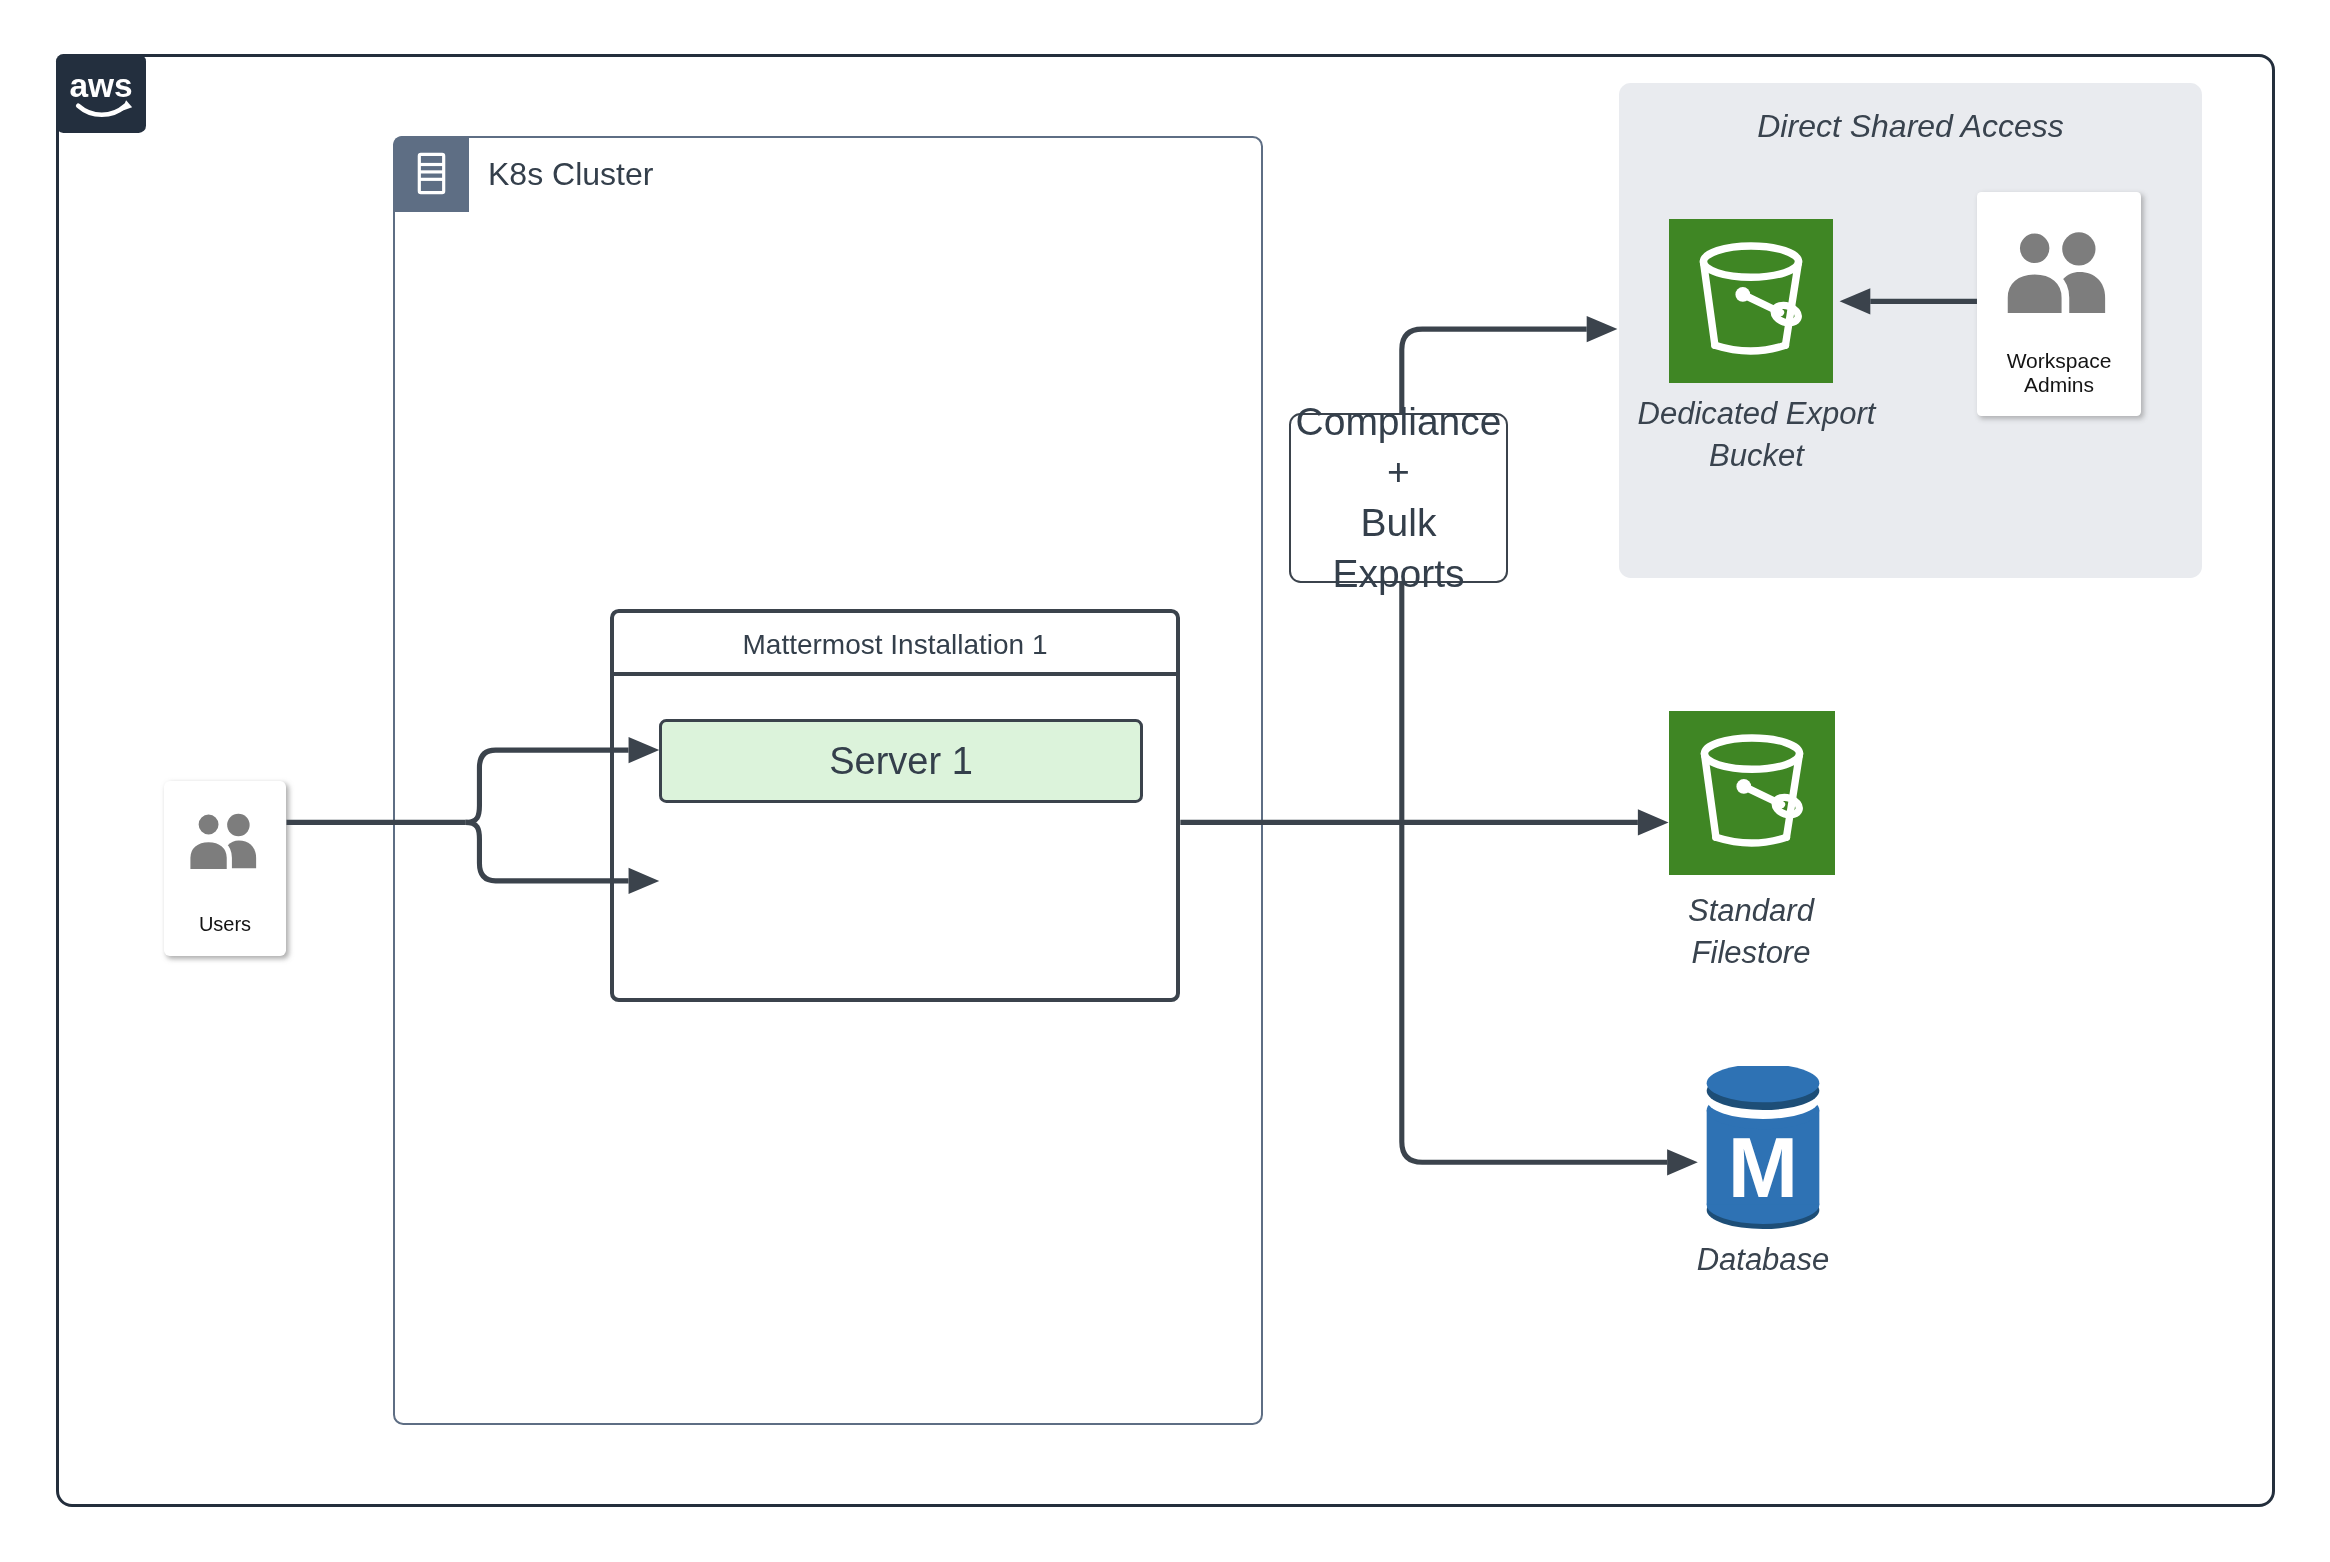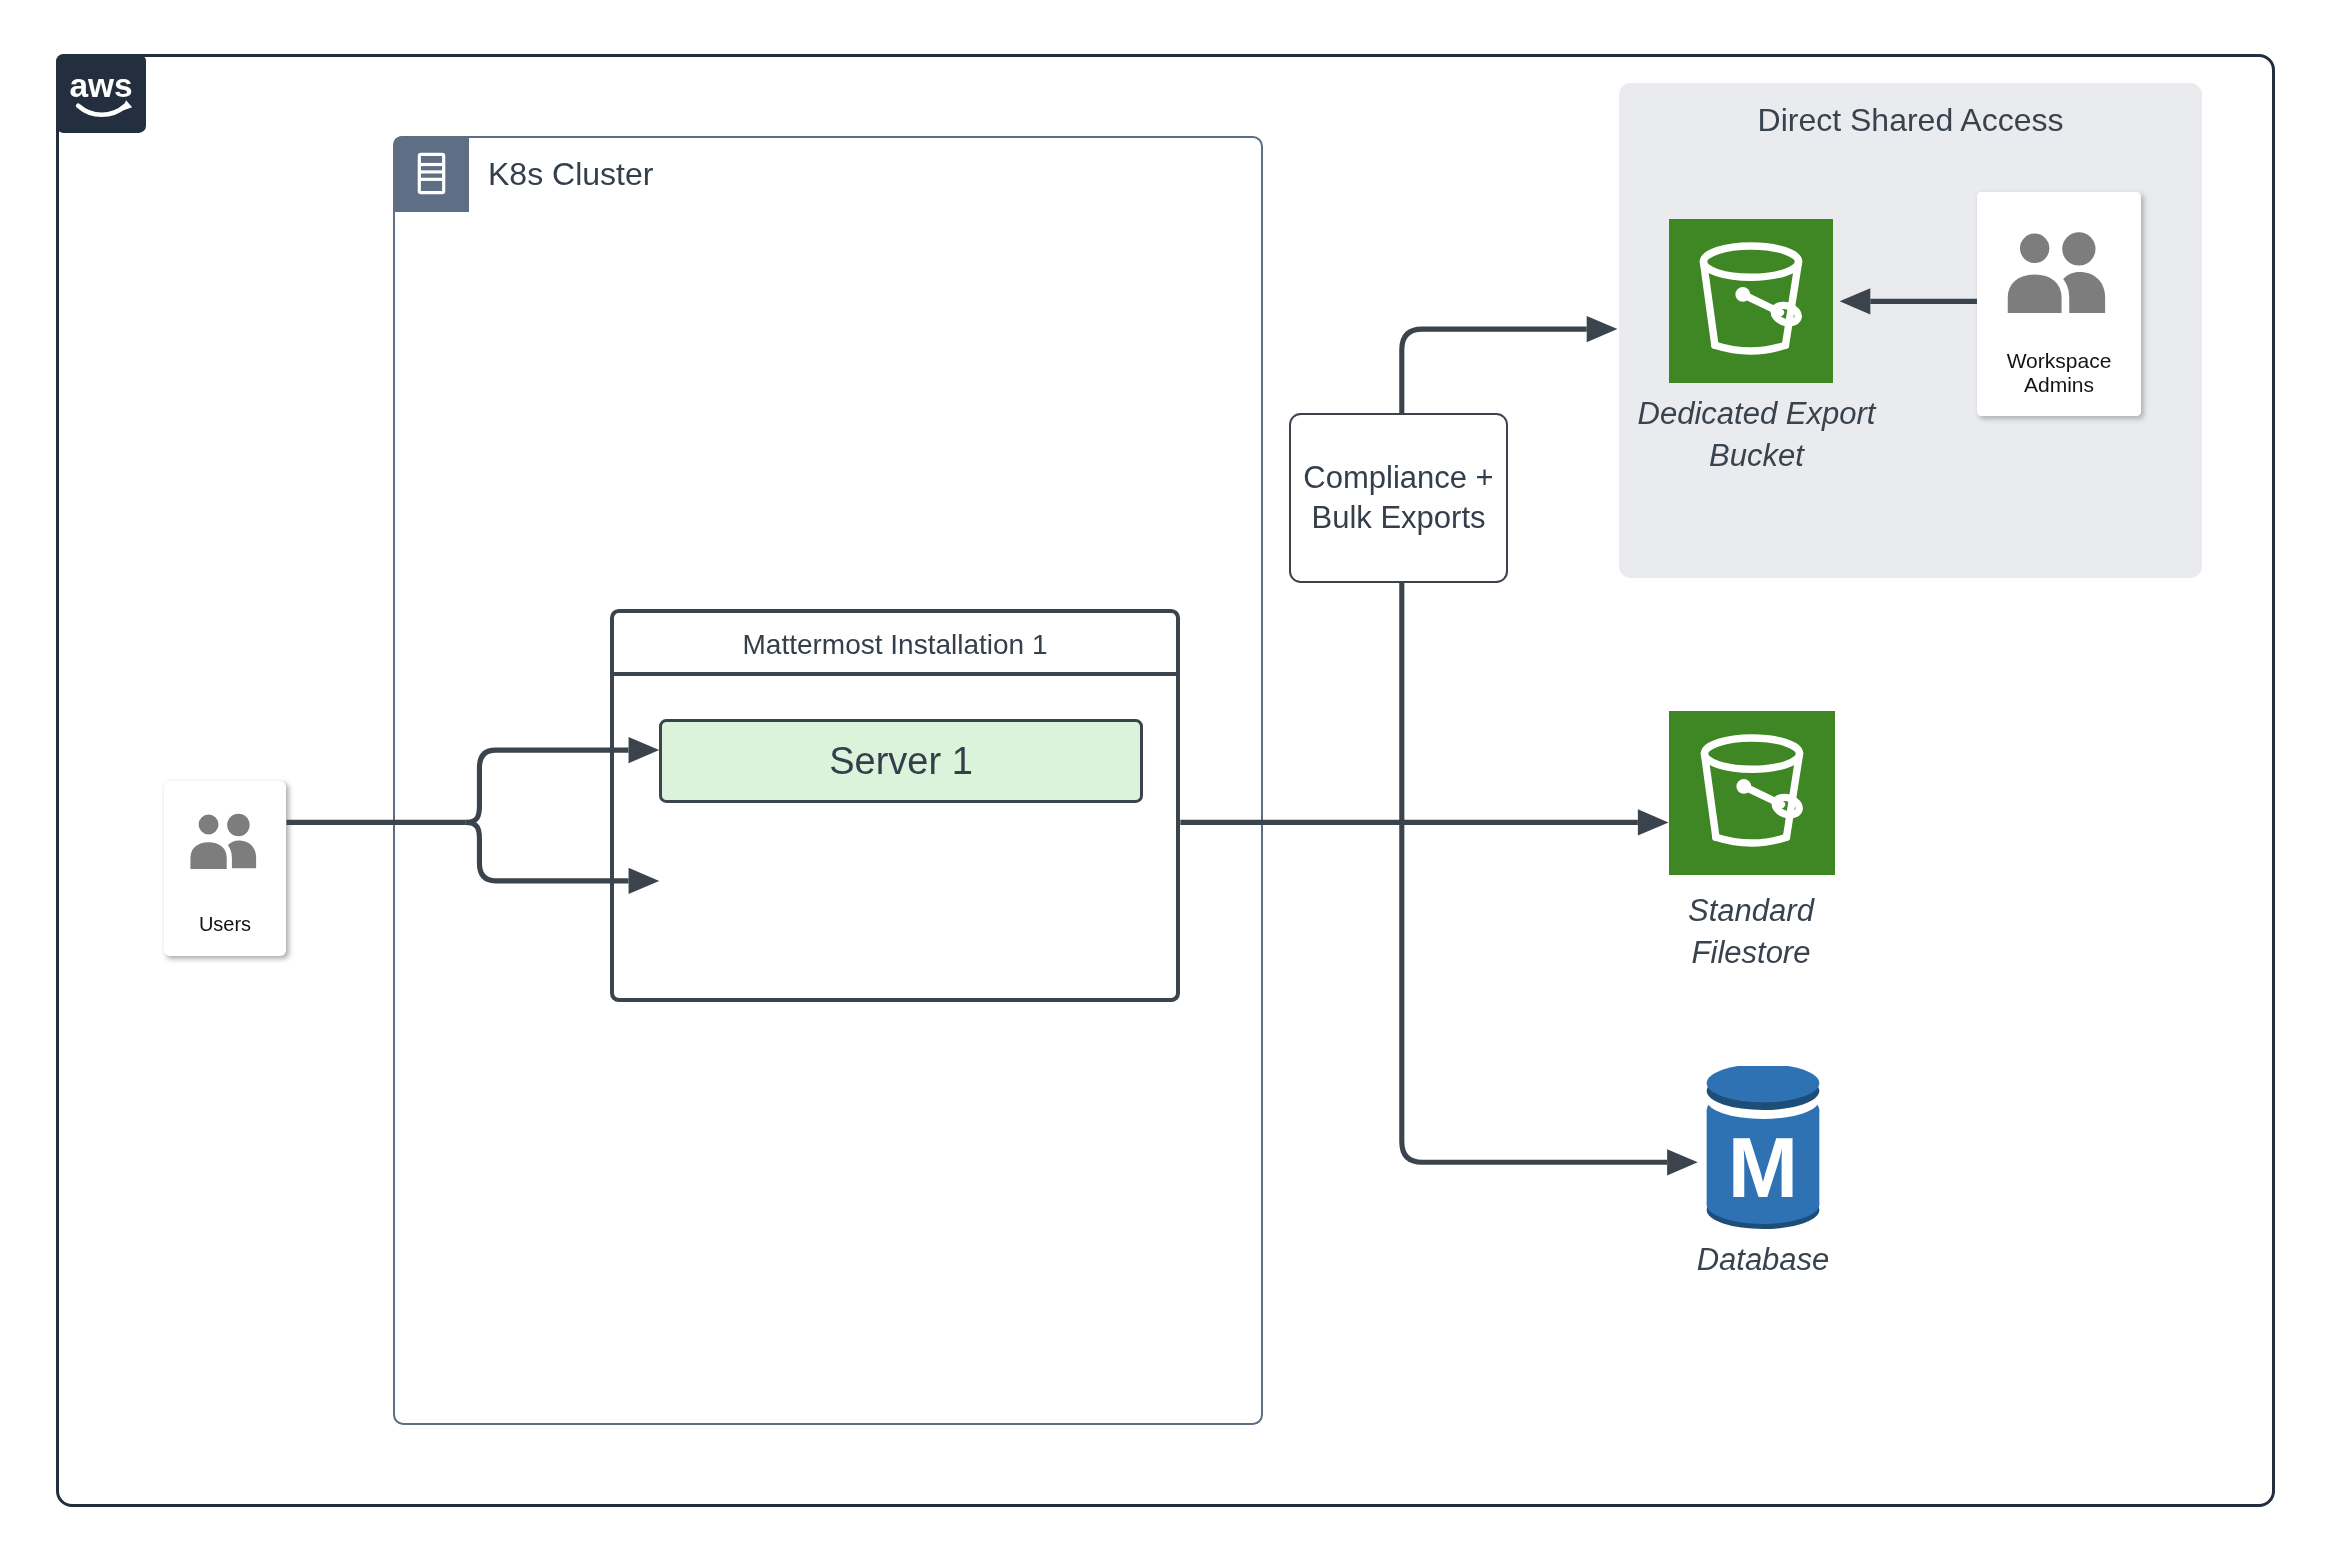--- a/index.html
+++ b/index.html
@@ -12,21 +12,21 @@
   #frame { left: 56px; top: 54px; width: 2219px; height: 1453px;
            border: 3.7px solid #232e3c; border-radius: 16px; z-index: 1; }
 
   
   #aws-logo { left: 56px; top: 54px; width: 90px; height: 79px; background: #232f3e;
               border-radius: 7.3px; z-index: 3; display: flex; justify-content: center; }
 
   
   #dsa-panel { left: 1619px; top: 83px; width: 583px; height: 495px; background: #e9ebef;
                border-radius: 11.7px; z-index: 1; }
-  #dsa-title { padding-top: 19px; text-align: center; font-size: 32px; color: #39434e; }
+  #dsa-title { padding-top: 25px; text-align: center; font-size: 32px; color: #39434e; font-style: italic; }
 
   
   #k8s-box { left: 393px; top: 136px; width: 870px; height: 1289px;
              border: 2.9px solid #5e6e84; border-radius: 10.2px; z-index: 2; }
   #k8s-badge { left: 393px; top: 136px; width: 76px; height: 76px; background: #5e6e84;
                border-radius: 8.8px 0 0 0; z-index: 3; display: flex; align-items: center; justify-content: center; }
   #k8s-label { left: 488px; top: 156px; font-size: 32px; color: #343f4b; z-index: 3; }
 
   
   #mm-box { left: 610px; top: 609px; width: 570px; height: 393px; background: #ffffff;
@@ -44,21 +44,21 @@
   #users-card { left: 164px; top: 781px; width: 122px; height: 175px; background: #ffffff;
                 border-radius: 5.8px; box-shadow: 2.2px 2.9px 5.1px rgba(110,110,110,0.55); z-index: 4; }
   #users-icon { position: absolute; left: 50%; top: 31px; transform: translateX(-50%); }
   #users-label { position: absolute; bottom: 20.5px; width: 100%; text-align: center;
                  font-size: 20px; color: #141414; }
 
   
   #compliance-box { left: 1289px; top: 413px; width: 219px; height: 170px; background: #ffffff;
                     border: 2.2px solid #3b434c; border-radius: 11.7px; z-index: 6;
                     display: flex; flex-direction: column; align-items: center; justify-content: center;
-                    font-size: 31px; line-height: 1.3; color: #343f4b; text-align: center; }
+                    font-size: 39px; line-height: 1.3; color: #343f4b; text-align: center; }
 
   
   .bucket-icon { background: #3f8624; z-index: 3; }
   #bucket-dedicated { left: 1669px; top: 219px; width: 164px; height: 164px; }
   #bucket-filestore { left: 1669px; top: 711px; width: 166px; height: 164px; }
   .icon-label { text-align: center; font-size: 31px; line-height: 1.35; color: #39434e; z-index: 3; font-style: italic; }
   #label-dedicated { left: 1592px; top: 393px; width: 329px; }
   #label-filestore { left: 1605px; top: 890px; width: 292px; }
   #label-database  { left: 1617px; top: 1239px; width: 292px; }
 

